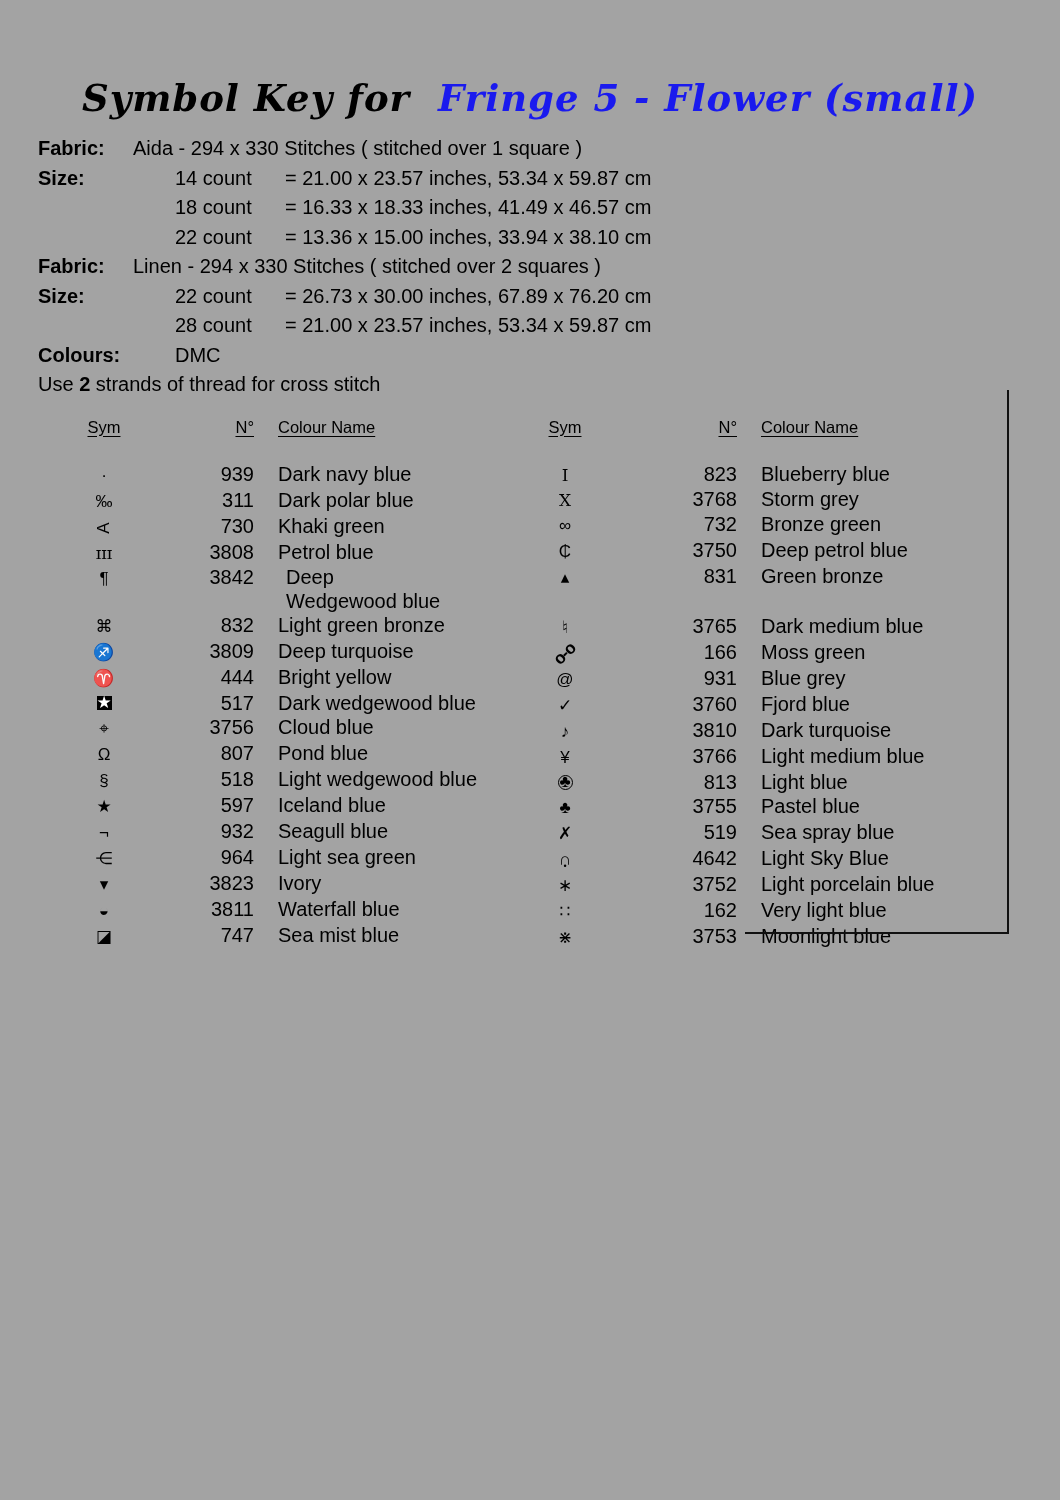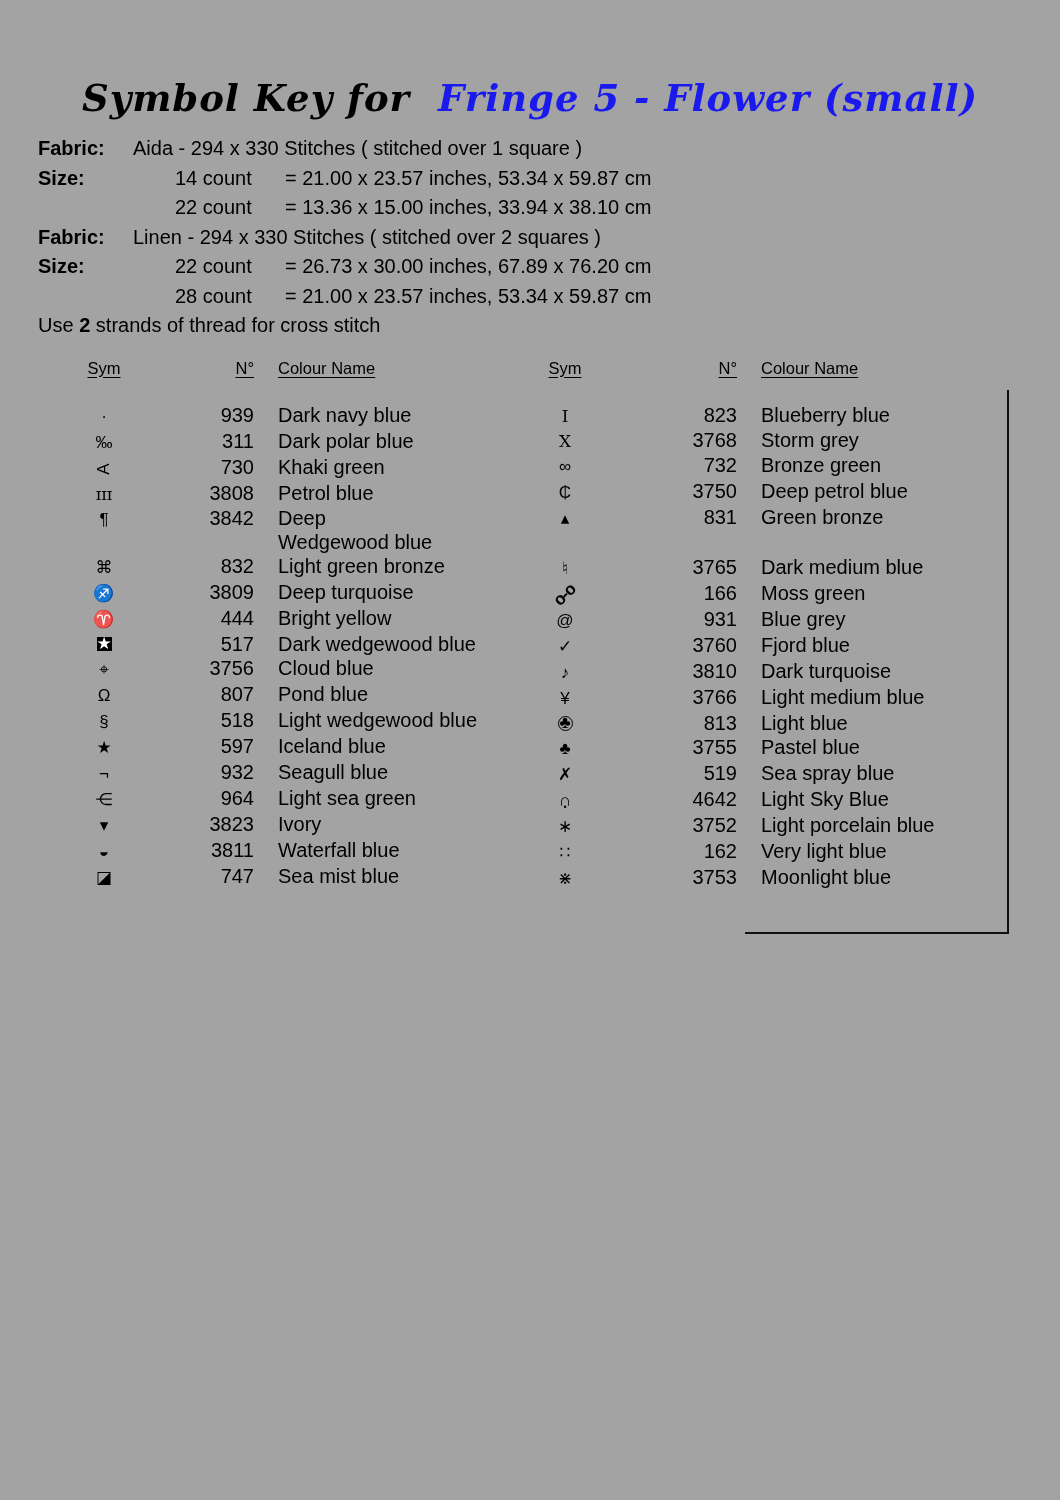--- a/index.html
+++ b/index.html
@@ -38,21 +38,21 @@
   .ktable.left{margin-left:84px;width:404px;}
   .ktable.right{margin-left:57px;width:446px;}
   .thead{height:26px;line-height:22px;font-size:16.5px;margin-bottom:20px;white-space:nowrap;}
   .thead .h{text-decoration:underline;text-underline-offset:3px;}
   .c-sym{display:inline-block;width:40px;text-align:center;vertical-align:top;}
   .c-num{display:inline-block;width:130px;text-align:right;vertical-align:top;}
   .ktable.right .c-num{width:152px;}
   .c-gap{display:inline-block;width:24px;}
   .c-name{display:inline-block;width:210px;vertical-align:top;}
   .ktable.right .c-name{width:230px;}
-  .c-name.narrow{width:158px;}
+  .c-name.narrow{width:158px;margin-left:8px;}
   .trow{min-height:24px;line-height:24px;}
   .trow.spacer{height:24px;}
   
   .c-sym span{font-size:17px;}
   .plain{display:inline-block;}
   .serifface{display:inline-block;font-family:"DejaVu Serif", serif;}
   .rot-90{display:inline-block;transform:rotate(-90deg);font-size:15px;}
   .rot-45{display:inline-block;transform:rotate(-45deg);font-size:12px;letter-spacing:-1px;font-weight:bold;}
   .invert{display:inline-block;background:#000;color:#fff;font-size:12px;line-height:14px;width:15px;height:14px;text-align:center;vertical-align:2px;}
   .circled{display:inline-block;border:1.5px solid #000;border-radius:50%;font-size:10px;line-height:12px;width:13px;height:13px;text-align:center;vertical-align:2px;}
@@ -76,30 +76,36 @@
   </div>
 
   <div class="info">
     <div class="iline">
       <span class="lbl">Fabric:</span><span>Aida -  294 x 330 Stitches ( stitched over 1 square )</span>
     </div>
     <div class="iline">
       <span class="lblwide">Size:</span><span class="cnt">14 count</span><span>= 21.00 x 23.57 inches, 53.34 x 59.87 cm</span>
     </div>
     <div class="iline">
+      <span class="ind"></span><span class="cnt">18 count</span><span>= 16.33 x 18.33 inches, 41.49 x 46.57 cm</span>
+    </div>
+    <div class="iline">
       <span class="ind"></span><span class="cnt">22 count</span><span>= 13.36 x 15.00 inches, 33.94 x 38.10 cm</span>
     </div>
     <div class="iline">
       <span class="lbl">Fabric:</span><span>Linen -  294 x 330 Stitches ( stitched over 2 squares )</span>
     </div>
     <div class="iline">
       <span class="lblwide">Size:</span><span class="cnt">22 count</span><span>= 26.73 x 30.00 inches, 67.89 x 76.20 cm</span>
     </div>
     <div class="iline">
       <span class="ind"></span><span class="cnt">28 count</span><span>= 21.00 x 23.57 inches, 53.34 x 59.87 cm</span>
+    </div>
+    <div class="iline">
+      <span class="lblwide">Colours:</span><span>DMC</span>
     </div>
     <div class="iline">
       <span>Use</span>
       <span class="b">2</span><span> strands of thread for cross stitch</span>
     </div>
   </div>
 
   <div class="keywrap">
 
     <div class="ktable left">

